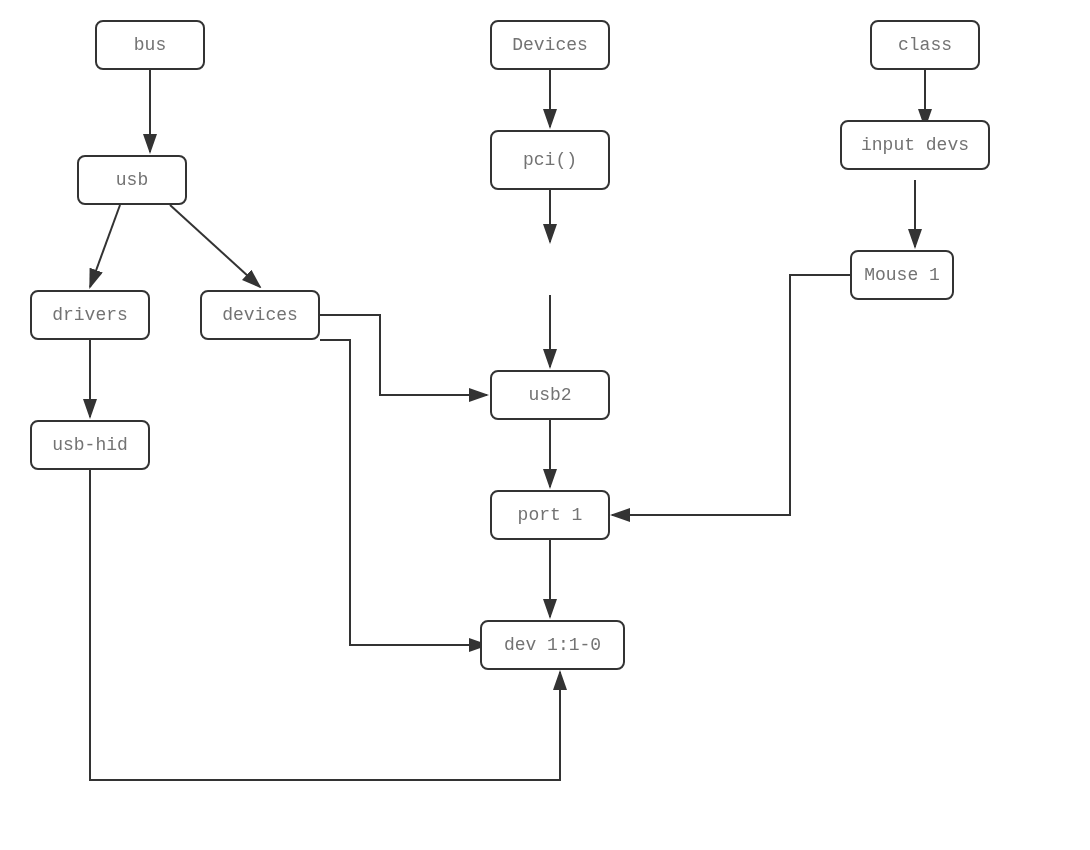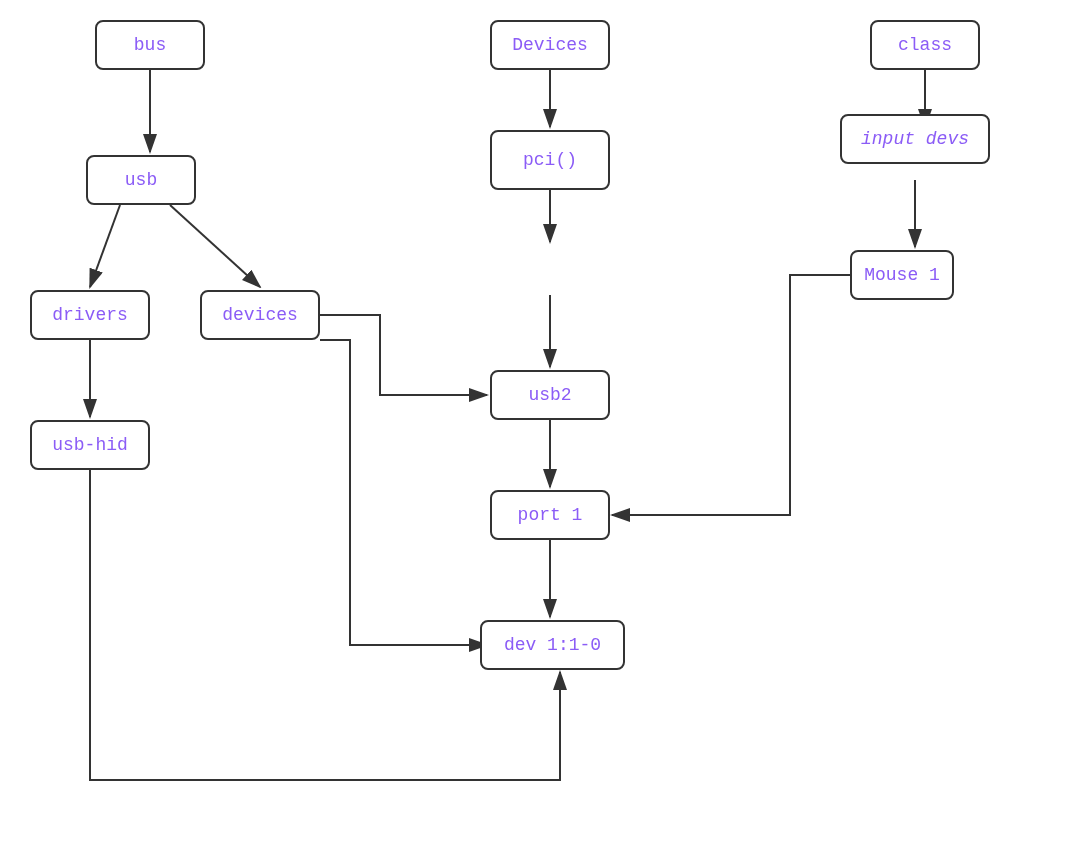--- a/index.html
+++ b/index.html
@@ -19,21 +19,21 @@
     .node {
       position: absolute;
       border: 2px solid #333;
       border-radius: 8px;
       background: #fff;
       display: flex;
       align-items: center;
       justify-content: center;
       font-size: 18px;
       font-family: 'Courier New', Courier, monospace;
-      color: #8b5cf6;
+      color: #737373;
       white-space: nowrap;
     }
     svg.arrows {
       position: absolute;
       top: 0; left: 0;
       width: 1090px;
       height: 850px;
       pointer-events: none;
     }
     svg.arrows line, svg.arrows path, svg.arrows polyline {
@@ -85,38 +85,38 @@
     <polyline points="320,340 350,340 350,645 487,645" marker-end="url(#arrow)"></polyline>
 
     <polyline points="850,275 790,275 790,515 612,515" marker-end="url(#arrow)"></polyline>
 
     <polyline points="90,470 90,780 560,780 560,672" marker-end="url(#arrow)"></polyline>
 
   </svg>
 
   <div class="node" style="left:95px; top:20px; width:110px; height:50px;">bus</div>
 
-  <div class="node" style="left:86px; top:155px; width:110px; height:50px;">usb</div>
+  <div class="node" style="left:77px; top:155px; width:110px; height:50px;">usb</div>
 
   <div class="node" style="left:30px; top:290px; width:120px; height:50px;">drivers</div>
 
   <div class="node" style="left:200px; top:290px; width:120px; height:50px;">devices</div>
 
   <div class="node" style="left:30px; top:420px; width:120px; height:50px;">usb-hid</div>
 
   <div class="node" style="left:490px; top:20px; width:120px; height:50px;">Devices</div>
 
   <div class="node" style="left:490px; top:130px; width:120px; height:60px;">pci()</div>
 
 
   <div class="node" style="left:490px; top:370px; width:120px; height:50px;font-family:Liberation Mono, monospace;">usb2</div>
 
   <div class="node" style="left:490px; top:490px; width:120px; height:50px;">port 1</div>
 
   <div class="node" style="left:480px; top:620px; width:145px; height:50px;">dev 1:1-0</div>
 
   <div class="node" style="left:870px; top:20px; width:110px; height:50px;">class</div>
 
-  <div class="node" style="left:840px; top:114px; width:150px; height:50px;font-style:italic;">input devs</div>
+  <div class="node" style="left:840px; top:120px; width:150px; height:50px;">input devs</div>
 
   <div class="node" style="left:850px; top:250px; width:104px; height:50px;">Mouse 1</div>
 
 </div>
 
 </body></html>

